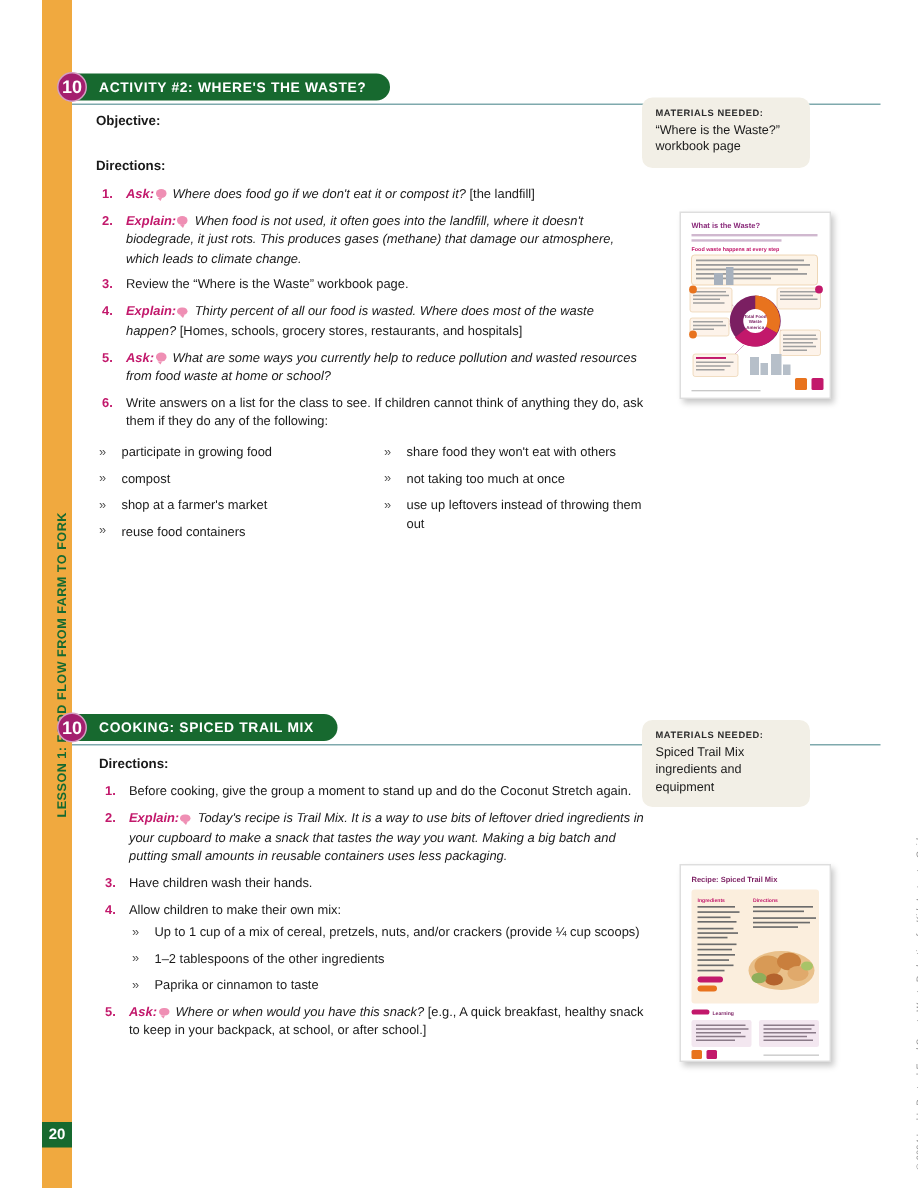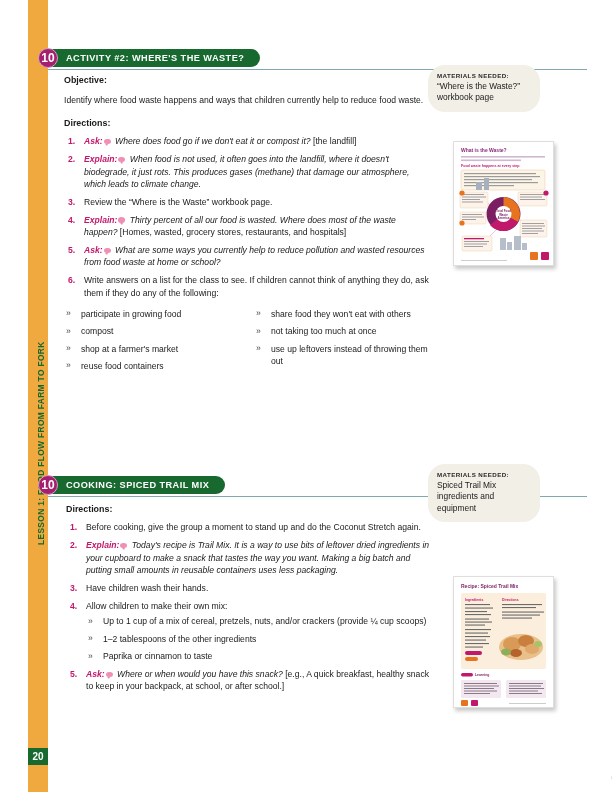--- a/index.html
+++ b/index.html
@@ -218,21 +218,21 @@
     gap: 14px;
     margin-top: 3px;
   }
   .two-col > div { flex: 1; }
   .two-col ul.sub > li { padding-left: 17px; }
 
   
   .materials {
     position: absolute;
     background: #f2efe6;
-    border-radius: 17px;
+    border-radius: 7px;
     padding: 7px 9px 8px 9px;
     box-sizing: border-box;
     width: 112px;
   }
   .materials-label {
     font-size: 6.2px;
     font-weight: bold;
     letter-spacing: 0.4px;
     color: #2b2b2b;
     margin-bottom: 2px;
@@ -269,30 +269,29 @@
     <div class="hrule"></div>
     <div class="banner">
       <span class="banner-title">ACTIVITY #2: WHERE'S THE WASTE?</span>
     </div>
     <div class="badge">10</div>
   </div>
 
   <div class="content" style="left:64px;top:74px;width:366px;">
     <div class="label-bold">Objective:</div>
     <div style="height:8px"></div>
-    <div class="para">Identify where food waste happens and ways that children currently help to reduce food waste.</div>
     <div style="height:10px"></div>
     <div class="label-bold">Directions:</div>
     <div style="height:6px"></div>
 
     <ol class="steps" id="activity-steps">
         <li><span class="cue">Ask:</span><span class="bubble"></span> <span class="em-italic">Where does food go if we don't eat it or compost it?</span><span> [the landfill]</span></li>
         <li><span class="cue">Explain:</span><span class="bubble"></span> <span class="em-italic">When food is not used, it often goes into the landfill, where it doesn't biodegrade, it just rots. This produces gases (methane) that damage our atmosphere, which leads to climate change.</span></li>
         <li><span>Review the “Where is the Waste” workbook page.</span></li>
-        <li><span class="cue">Explain:</span><span class="bubble"></span> <span class="em-italic">Thirty percent of all our food is wasted. Where does most of the waste happen?</span><span> [Homes, wasted, grocery stores, restaurants, and hospitals]</span></li>
+        <li><span class="cue">Explain:</span><span class="bubble"></span> <span class="em-italic">Thirty percent of all our food is wasted. Where does most of the waste happen?</span><span> [Homes, schools, grocery stores, restaurants, and hospitals]</span></li>
         <li><span class="cue">Ask:</span><span class="bubble"></span> <span class="em-italic">What are some ways you currently help to reduce pollution and wasted resources from food waste at home or school?</span></li>
         <li><span>Write answers on a list for the class to see. If children cannot think of anything they do, ask them if they do any of the following:</span></li>
       </ol>
 
     <div class="two-col">
       <div>
         <ul class="sub" id="activity-sub-left">
             <li>participate in growing food</li>
             <li>compost</li>
             <li>shop at a farmer's market</li>
@@ -420,21 +419,21 @@
         <li><span>Have children wash their hands.</span></li>
         <li><span>Allow children to make their own mix:</span><ul class="sub">
             <li>Up to 1 cup of a mix of cereal, pretzels, nuts, and/or crackers (provide ¼ cup scoops)</li>
             <li>1–2 tablespoons of the other ingredients</li>
             <li>Paprika or cinnamon to taste</li>
           </ul></li>
         <li><span class="cue">Ask:</span><span class="bubble"></span> <span class="em-italic">Where or when would you have this snack?</span><span> [e.g., A quick breakfast, healthy snack to keep in your backpack, at school, or after school.]</span></li>
       </ol>
   </div>
 
-  <div class="materials" style="left:428px;top:464px;">
+  <div class="materials" style="left:428px;top:480px;">
     <div class="materials-label">MATERIALS NEEDED:</div>
     <div class="materials-text">Spiced Trail Mix ingredients and equipment</div>
   </div>
 
   <div class="thumb" style="left:453px;top:576px;width:99px;height:130px;">
     <svg width="99" height="130" viewBox="0 0 99 130">
       <rect x="0" y="0" width="99" height="130" fill="#ffffff"></rect>
       <text x="7" y="11" font-family="Liberation Sans, sans-serif" font-size="5" font-weight="bold" fill="#7b1f62">Recipe: Spiced Trail Mix</text>
       <rect x="7" y="16" width="85" height="76" rx="2" fill="#fbeedd"></rect>
 

